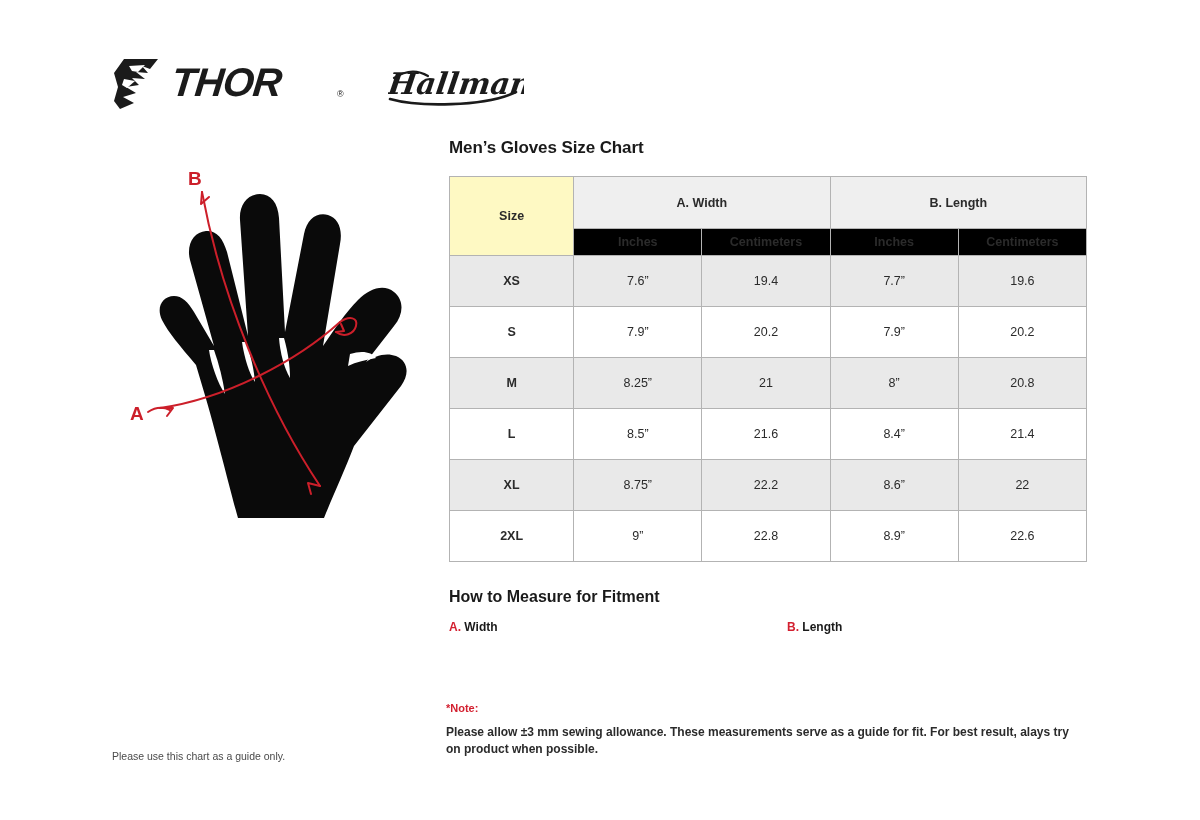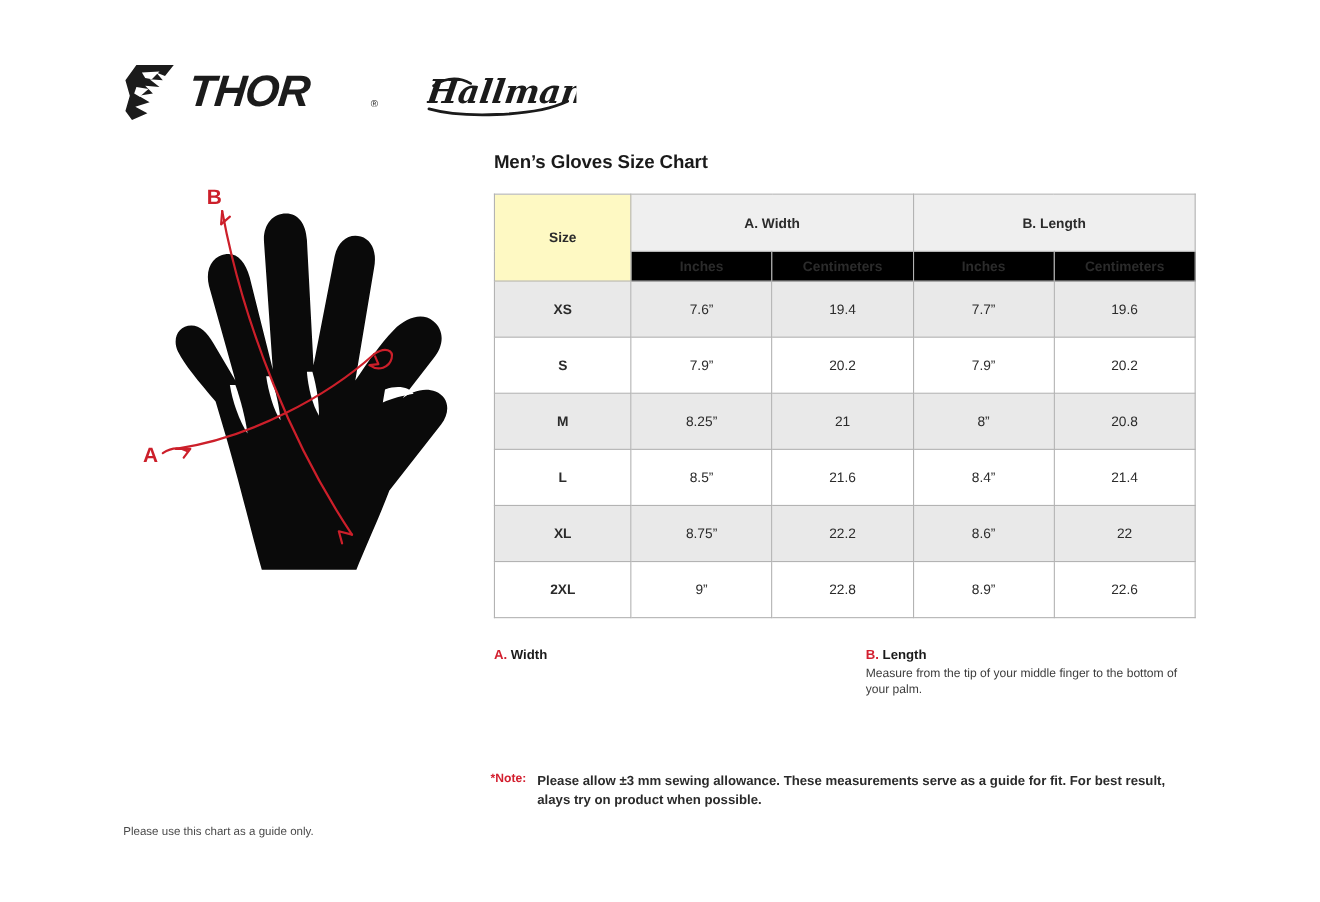--- a/index.html
+++ b/index.html
@@ -144,20 +144,21 @@
   }
 
   
   #note-row {
     position: absolute;
     left: 446px;
     top: 702px;
     width: 640px;
     display: flex;
     gap: 10px;
+    flex-direction: column;
   }
   #note-label {
     font-size: 11px;
     font-weight: bold;
     color: #d32030;
     white-space: nowrap;
     padding-top: 0px;
   }
   #note-text {
     font-size: 12px;
@@ -337,33 +338,33 @@
         <td class="val-cell">9”</td>
         <td class="val-cell">22.8</td>
         <td class="val-cell">8.9”</td>
         <td class="val-cell">22.6</td>
       </tr>
     </tbody>
   </table>
 </div>
 
 <div id="howto">
+  <h2 id="howto-title">How to Measure for Fitment</h2>
   <div class="howto-cols">
     <div class="howto-col">
       <div class="howto-head">
         <span class="marker">A.</span>
         <span>Width</span>
       </div>
     </div>
     <div class="howto-col">
       <div class="howto-head">
         <span class="marker">B.</span>
         <span>Length</span>
       </div>
-      <div class="howto-body">Measure from the tip of your middle finger to the bottom of your palm.</div>
     </div>
   </div>
 </div>
 
 <div id="note-row">
   <div id="note-label">*Note:</div>
   <div id="note-text">Please allow ±3 mm sewing allowance. These measurements serve as a guide for fit. For best result, alays try on product when possible.</div>
 </div>
 
 <div id="footer">

